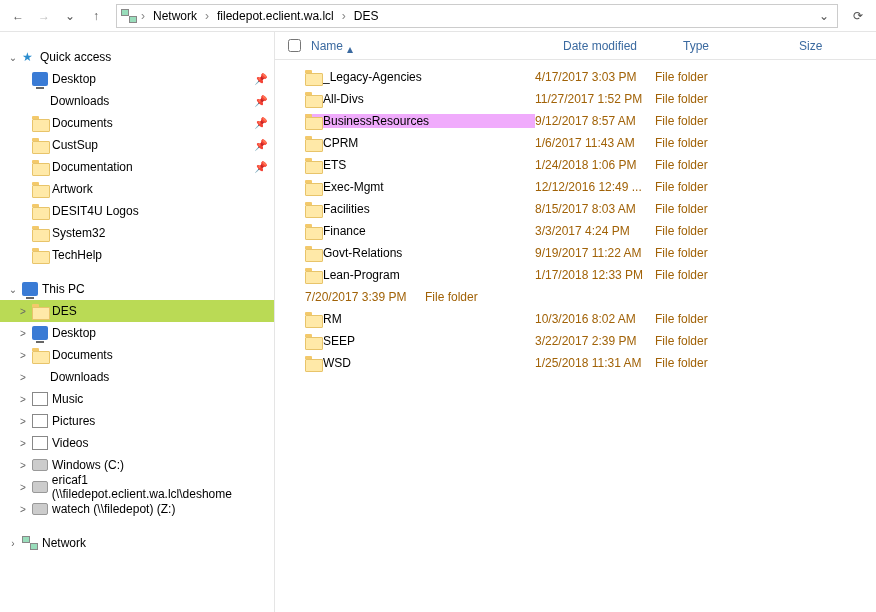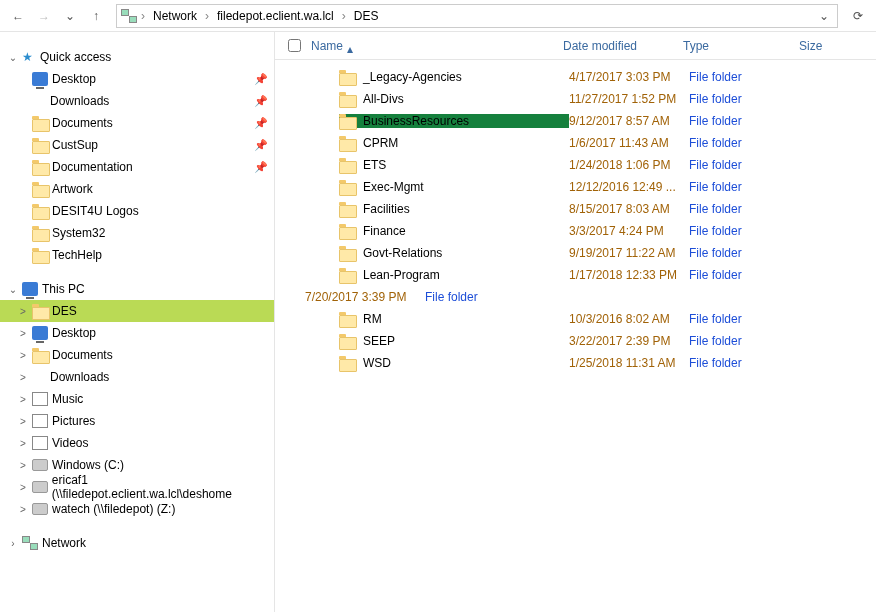--- a/index.html
+++ b/index.html
@@ -23,24 +23,24 @@
 .content { flex:1; display:flex; flex-direction:column; }
 .headers { height:28px; display:flex; align-items:center; border-bottom:1px solid #e5e5e5; padding-left:8px; }
 .hdr { display:flex; align-items:center; gap:4px; color:#3b6aa0; cursor:default; padding:0 6px; }
 .hdr.name{width:252px}.hdr.date{width:120px}.hdr.type{width:116px}.hdr.size{flex:1}
 .checkbox-col{width:22px; display:flex; justify-content:center}
 .checkbox-col input{cursor:default}
 .sort-ind{width:8px;height:8px;color:#3b6aa0}
 .rows { padding-top:6px; }
 .row { height:22px; display:flex; align-items:center; padding-left:8px; cursor:default; }
 .row .icon-slot{width:22px; display:flex; justify-content:center;}
-.row .nm{width:230px; display:flex; align-items:center; gap:8px;margin-left:34px;}
-.row .nm.hl{background:#15803d;}
+.row .nm{width:230px; display:flex; align-items:center; gap:2px;}
+.row .nm.hl{background:#f0abfc;}
 .row .dm{width:120px;color:#a16207}
-.row .tp{width:116px;color:#1d4ed8}
+.row .tp{width:116px;color:#a16207}
 .folder-icon{width:16px;height:14px;display:inline-block;position:relative;flex-shrink:0}
 .folder-icon::before{content:"";position:absolute;width:7px;height:3px;background:#f3c96b;top:0;left:0;border-radius:1px 1px 0 0}
 .folder-icon::after{content:"";position:absolute;width:16px;height:11px;background:#ffe9a8;top:3px;left:0;border-radius:1px;border:1px solid #e8c46a}
 .monitor-icon{width:16px;height:14px;display:inline-block;background:#3a7bd5;border-radius:2px;position:relative;flex-shrink:0}
 .monitor-icon::after{content:"";position:absolute;width:8px;height:2px;background:#666;bottom:-3px;left:4px}
 .drive-icon{width:16px;height:12px;display:inline-block;background:#ccc;border:1px solid #999;border-radius:2px;flex-shrink:0}
 .net-icon{width:16px;height:14px;display:inline-block;position:relative;flex-shrink:0}
 .net-icon::before{content:"";position:absolute;width:6px;height:5px;background:#9db;top:0;left:0;border:1px solid #888}
 .net-icon::after{content:"";position:absolute;width:6px;height:5px;background:#9db;bottom:0;right:0;border:1px solid #888}
 .music-icon,.video-icon,.pic-icon{width:16px;height:14px;display:inline-block;background:#fff;border:1px solid #888;flex-shrink:0}

